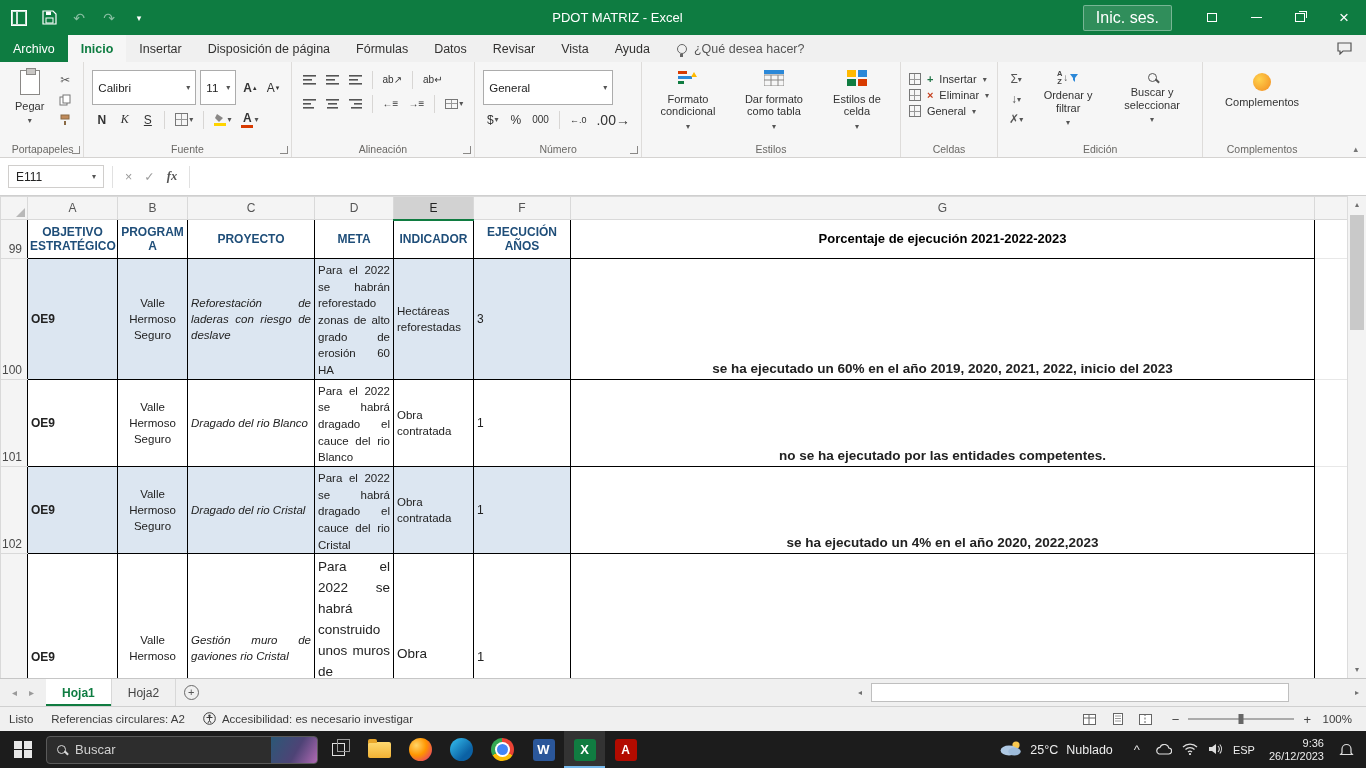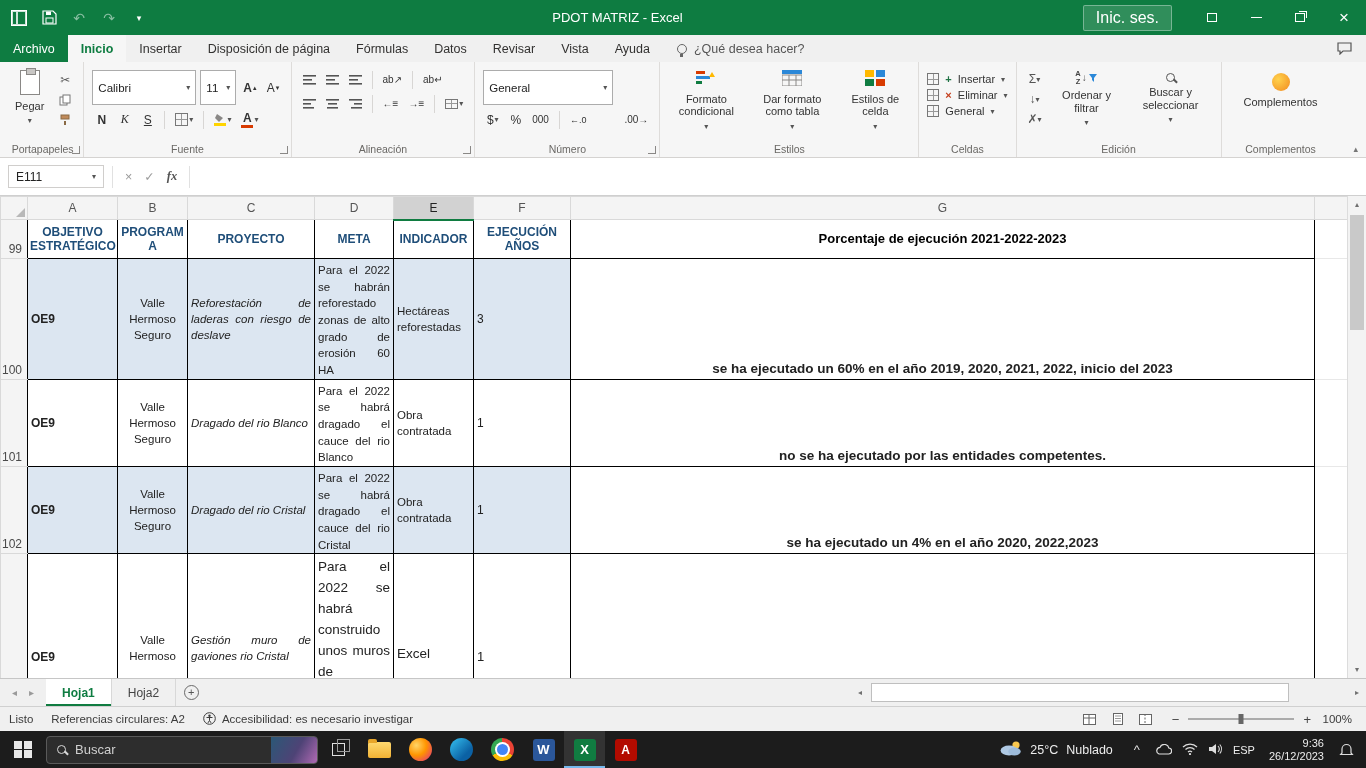--- a/index.html
+++ b/index.html
@@ -368,21 +368,21 @@
         <span class="combo w130">
             <span>General</span>
             <span class="dd">▾</span>
           </span>
         <div class="frow">
           <span class="fbtn">$<span class="dd">▾</span></span>
           <span class="fbtn">%</span>
           <span class="fbtn" style="font-size:10px;">000</span>
           <span class="vdiv"></span>
           <span class="fbtn" style="font-size:9px;">←.0</span>
-          <span class="fbtn" style="font-size:10px;margin-left:28px;">.00→</span>
+          <span class="fbtn" style="font-size:14px;">.00→</span>
         </div>
       </div>
       <span class="glabel">Número</span>
       <span class="launcher"></span>
     </div>
 
     <div class="rgroup">
       <div class="stylebtn">
         <span><svg width="20" height="16">
               <rect y="1" width="9" height="3" fill="#D83B01"></rect>
@@ -562,21 +562,21 @@
         <td class="bk cF fillc">1</td>
         <td class="bk cG">se ha ejecutado un 4% en el año 2020, 2022,2023</td>
         <td class="fl"></td>
       </tr>
       <tr class="r103 trow">
         <td class="rn"></td>
         <td class="bk cA">OE9</td>
         <td class="bk cB">Valle Hermoso</td>
         <td class="bk cC">Gestión muro de gaviones rio Cristal</td>
         <td class="bk cD">Para el 2022 se habrá construido unos muros de gaviones</td>
-        <td class="bk cE">Excel</td>
+        <td class="bk cE">Obra</td>
         <td class="bk cF">1</td>
         <td class="bk cG"></td>
         <td class="fl"></td>
       </tr>
     </tbody>
       </table>
     <div class="vscroll">
       <div class="varr">▴</div>
       <div class="vthumb"></div>
       <div class="varr dn">▾</div>

